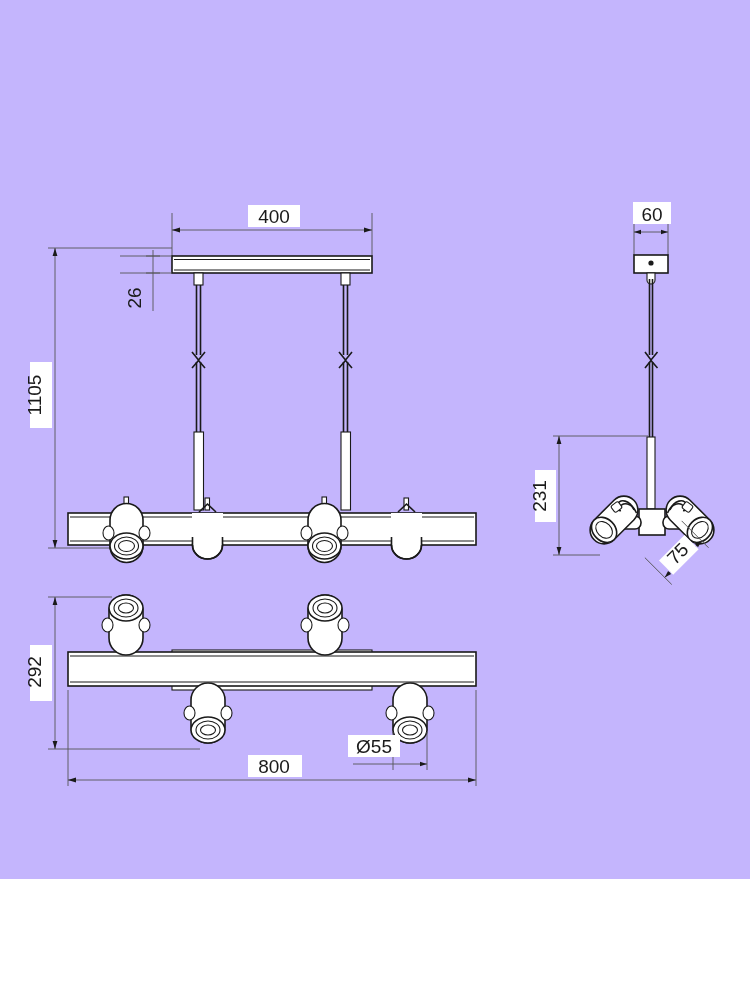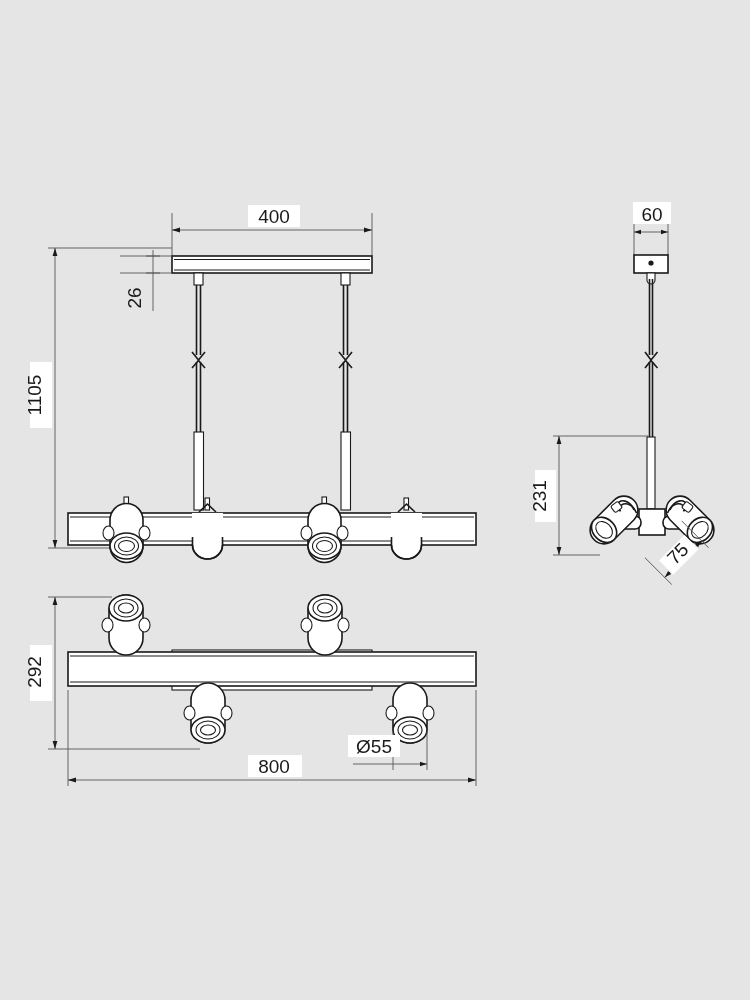--- a/index.html
+++ b/index.html
@@ -10,22 +10,22 @@
   }
   body {
     width: 750px;
     height: 1000px;
     font-family: "Liberation Sans", sans-serif;
     overflow: hidden;
   }
   #drawing-root {
     position: relative;
     width: 750px;
-    height: 1000px;
-    background: #e5e5e5;
+    height: 879px;
+    background: #c4b5fd;
   }
   svg#tech-svg {
     display: block;
     width: 750px;
     height: 1000px;
   }
   .obj-line {
     stroke: #1a1a1a;
     stroke-width: 1.6;
     fill: none;

